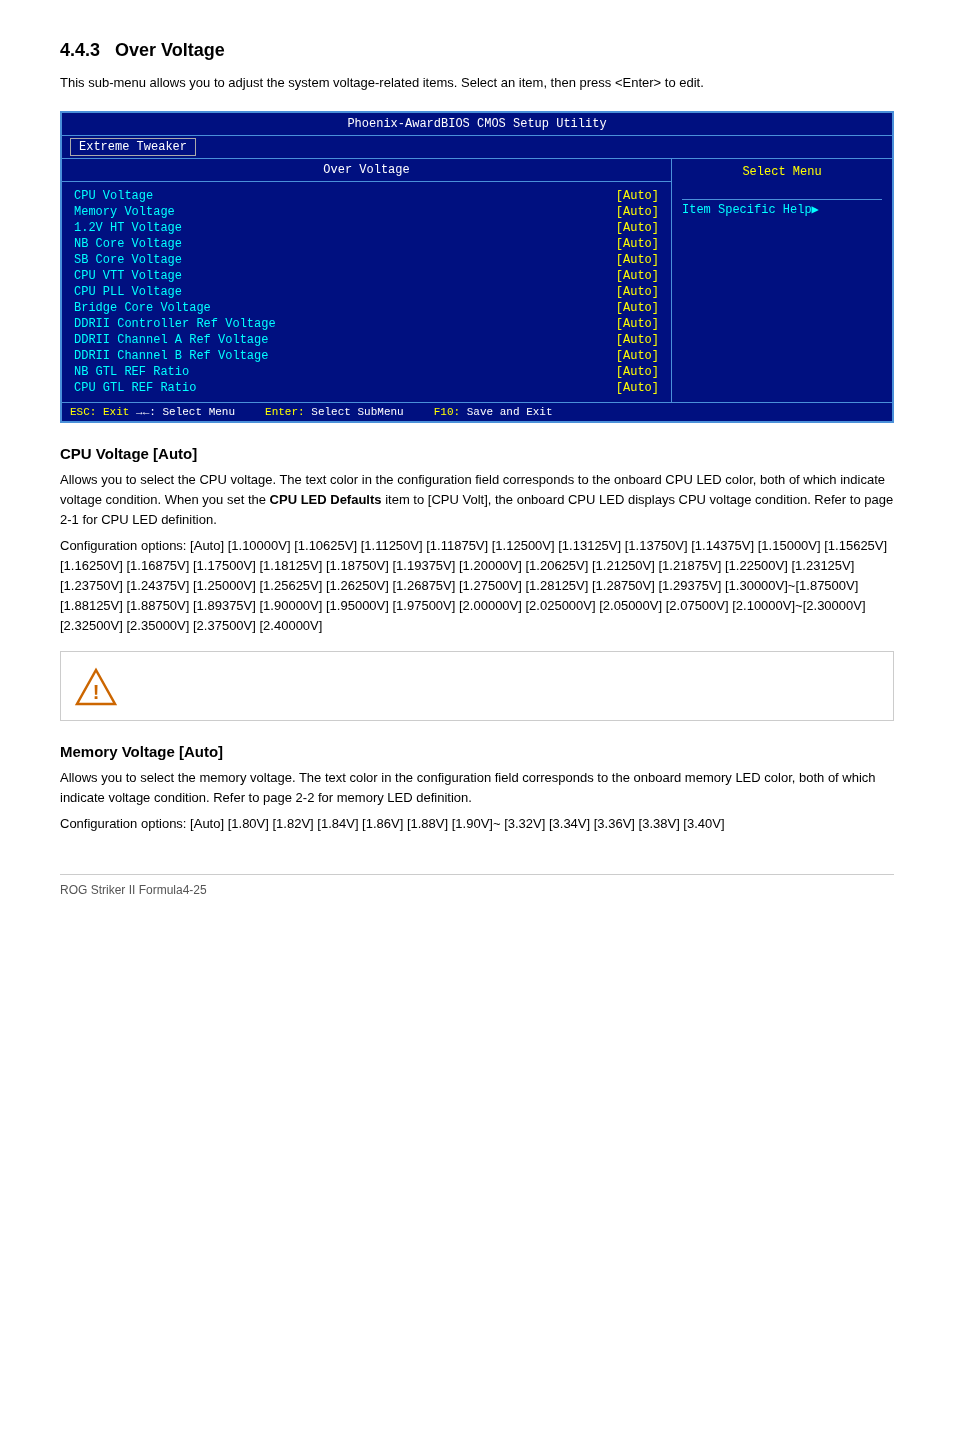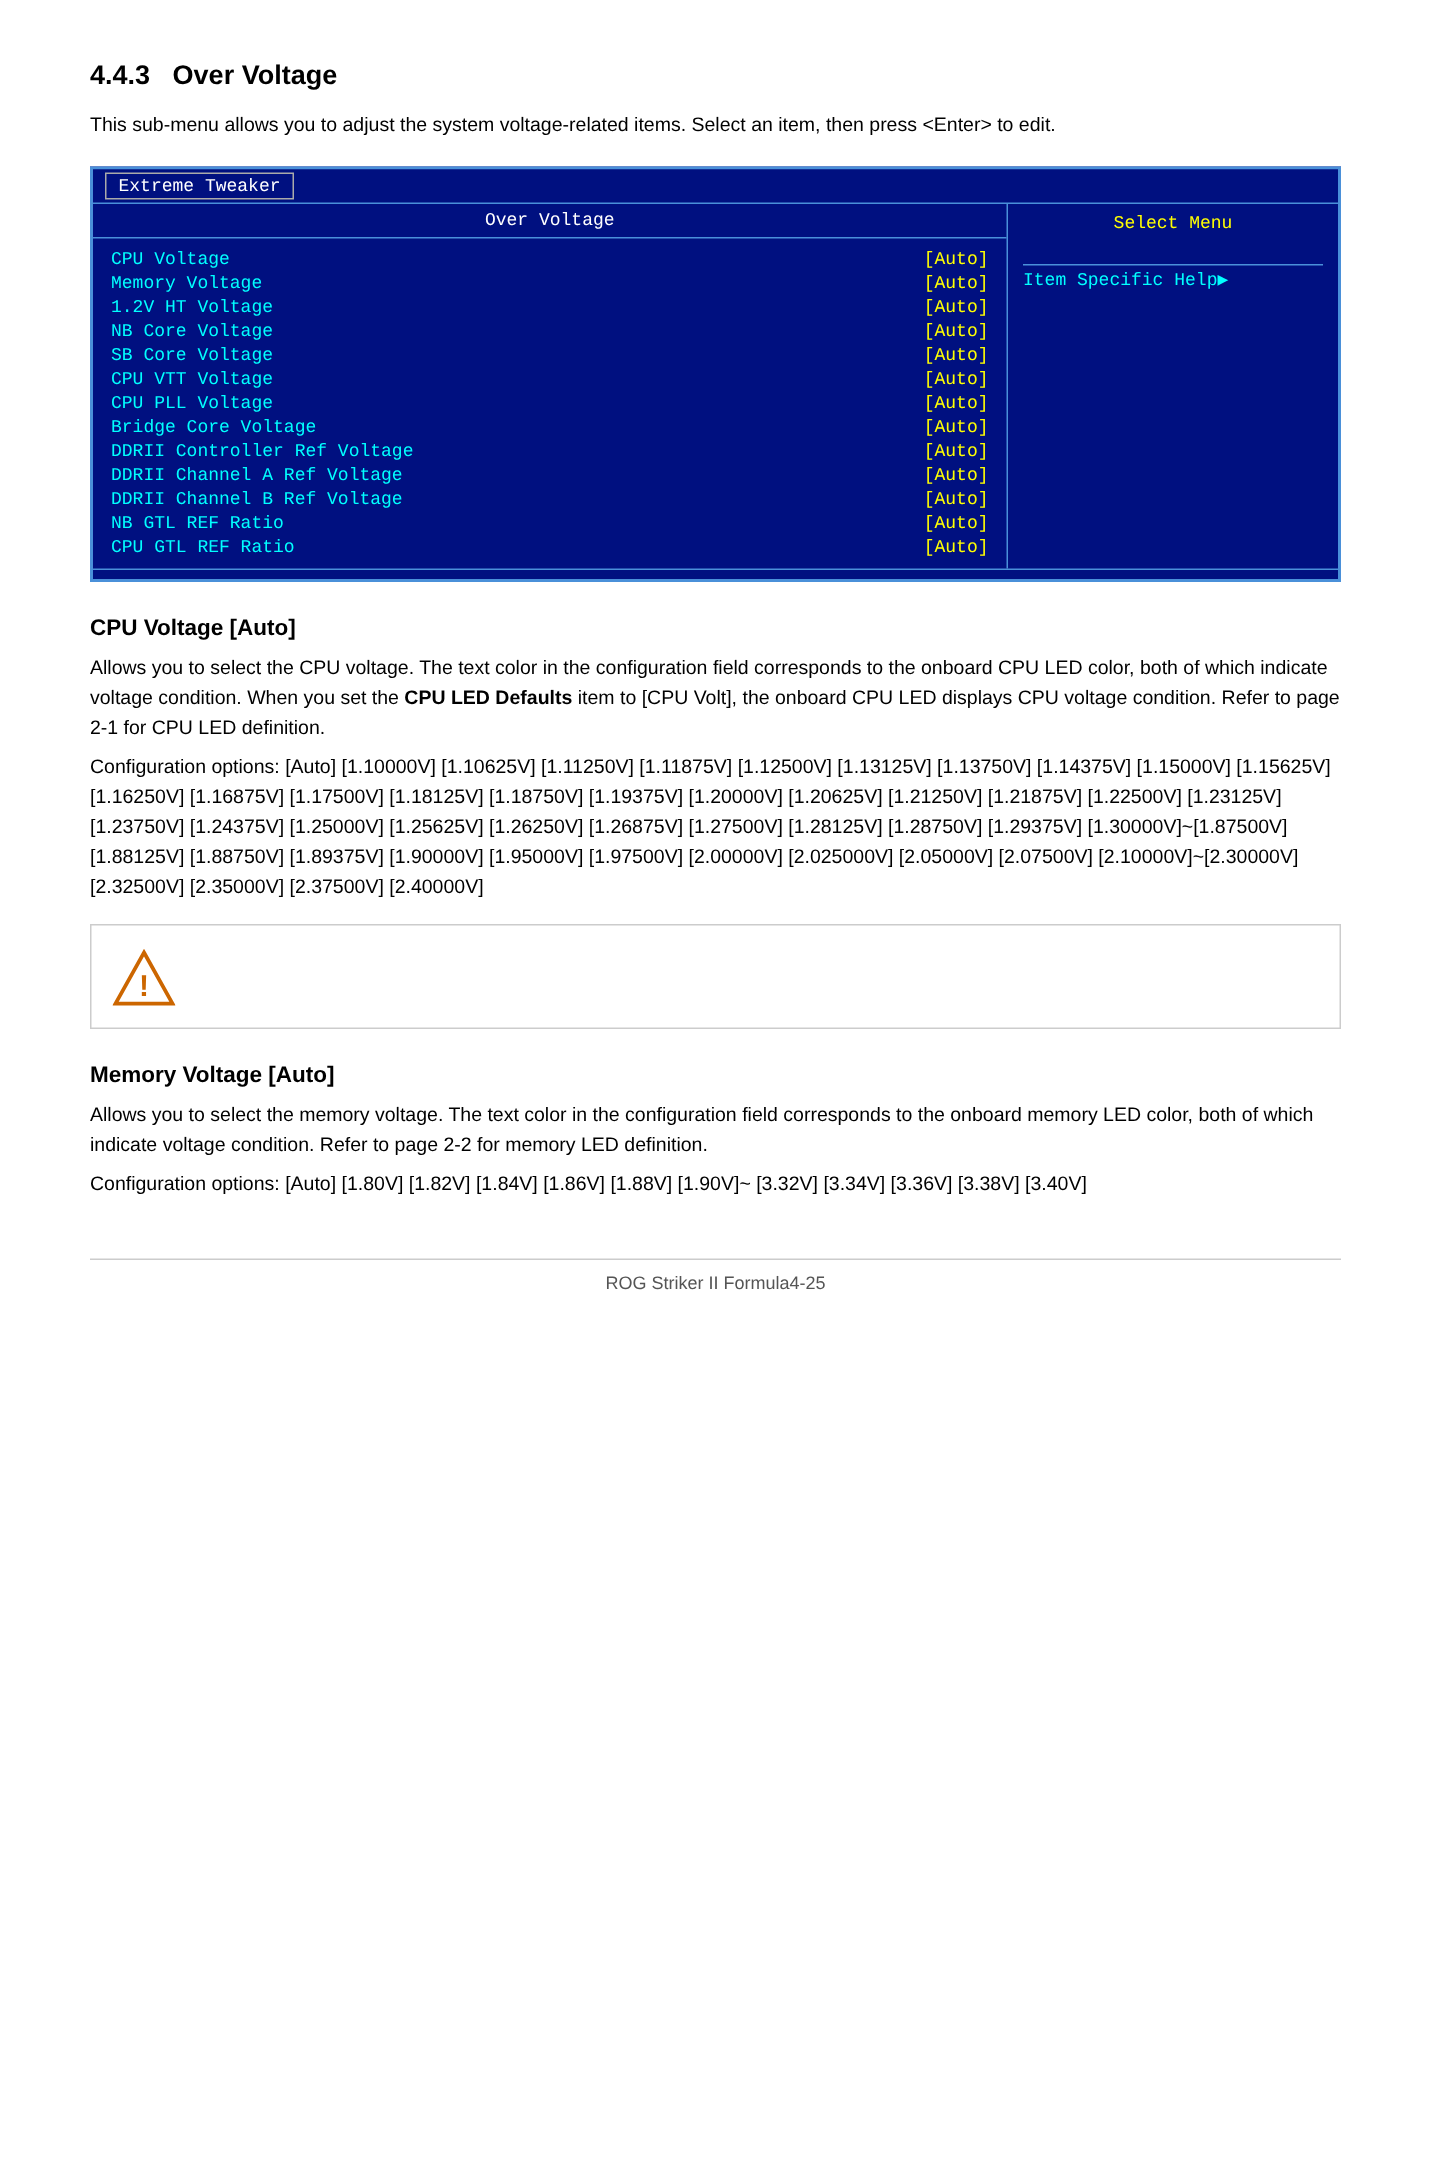--- a/index.html
+++ b/index.html
@@ -153,35 +153,36 @@
       font-size: 12.5px;
       line-height: 1.5;
       color: #222;
     }
     
     .page-footer {
       border-top: 1px solid #ccc;
       margin-top: 40px;
       padding-top: 8px;
       display: flex;
-      justify-content: center;
+      justify-content: flex-start;
       font-size: 12px;
       color: #555;
     }
   </style>
 </head>
 <body>
 
 <div class="section-title">
   <span>4.4.3</span>&nbsp;&nbsp;&nbsp;<span>Over Voltage</span>
 </div>
 
 <p class="section-intro">This sub-menu allows you to adjust the system voltage-related items. Select an item, then press &lt;Enter&gt; to edit.</p>
 
 <div class="bios-box">
+  <div class="bios-title-bar">Phoenix-AwardBIOS CMOS Setup Utility</div>
   <div class="bios-tab-bar">
     <span class="bios-tab">Extreme Tweaker</span>
   </div>
   <div class="bios-content">
     <div class="bios-left">
       <div class="bios-left-header">Over Voltage</div>
       <div class="bios-menu-items" id="bios-menu-items">
 
       <div class="bios-menu-item">
             <span class="item-label">CPU Voltage</span>
@@ -237,20 +238,25 @@
           </div>
         </div>
     </div>
     <div class="bios-right">
       <div class="bios-right-header">Select Menu</div>
       <div class="bios-help-title">Item Specific Help▶</div>
     </div>
   </div>
   <div class="bios-footer" id="bios-footer" style="flex-direction: column; padding: 3px 8px;">
 
+      <div style="display: flex; gap: 30px; width: 100%;">
+        <span><span class="key" style="color:#ff0;font-family:Courier New,monospace;font-size:11px;">ESC: Exit</span> <span style="color:#fff;font-family:Courier New,monospace;font-size:11px;">→←: Select Menu</span></span>
+        <span><span class="key" style="color:#ff0;font-family:Courier New,monospace;font-size:11px;">Enter:</span> <span style="color:#fff;font-family:Courier New,monospace;font-size:11px;">Select SubMenu</span></span>
+        <span><span class="key" style="color:#ff0;font-family:Courier New,monospace;font-size:11px;">F10:</span> <span style="color:#fff;font-family:Courier New,monospace;font-size:11px;">Save and Exit</span></span>
+      </div>
     </div>
 </div>
 
 <div class="subsection-title">CPU Voltage [Auto]</div>
 <p class="body-text">
   <span>Allows you to select the CPU voltage. The text color in the configuration field corresponds to the onboard CPU LED color, both of which indicate voltage condition. When you set the </span><strong>CPU LED Defaults</strong><span> item to [CPU Volt], the onboard CPU LED displays CPU voltage condition. Refer to page 2-1 for CPU LED definition.</span>
 </p>
 <p class="config-options">
   <span>Configuration options:</span> <span>[Auto] [1.10000V] [1.10625V] [1.11250V] [1.11875V] [1.12500V] [1.13125V] [1.13750V] [1.14375V] [1.15000V] [1.15625V] [1.16250V] [1.16875V] [1.17500V] [1.18125V] [1.18750V] [1.19375V] [1.20000V] [1.20625V] [1.21250V] [1.21875V] [1.22500V] [1.23125V] [1.23750V] [1.24375V] [1.25000V] [1.25625V] [1.26250V] [1.26875V] [1.27500V] [1.28125V] [1.28750V] [1.29375V] [1.30000V]~[1.87500V] [1.88125V] [1.88750V] [1.89375V] [1.90000V] [1.95000V] [1.97500V] [2.00000V] [2.025000V] [2.05000V] [2.07500V] [2.10000V]~[2.30000V] [2.32500V] [2.35000V] [2.37500V] [2.40000V]</span>
 </p>

